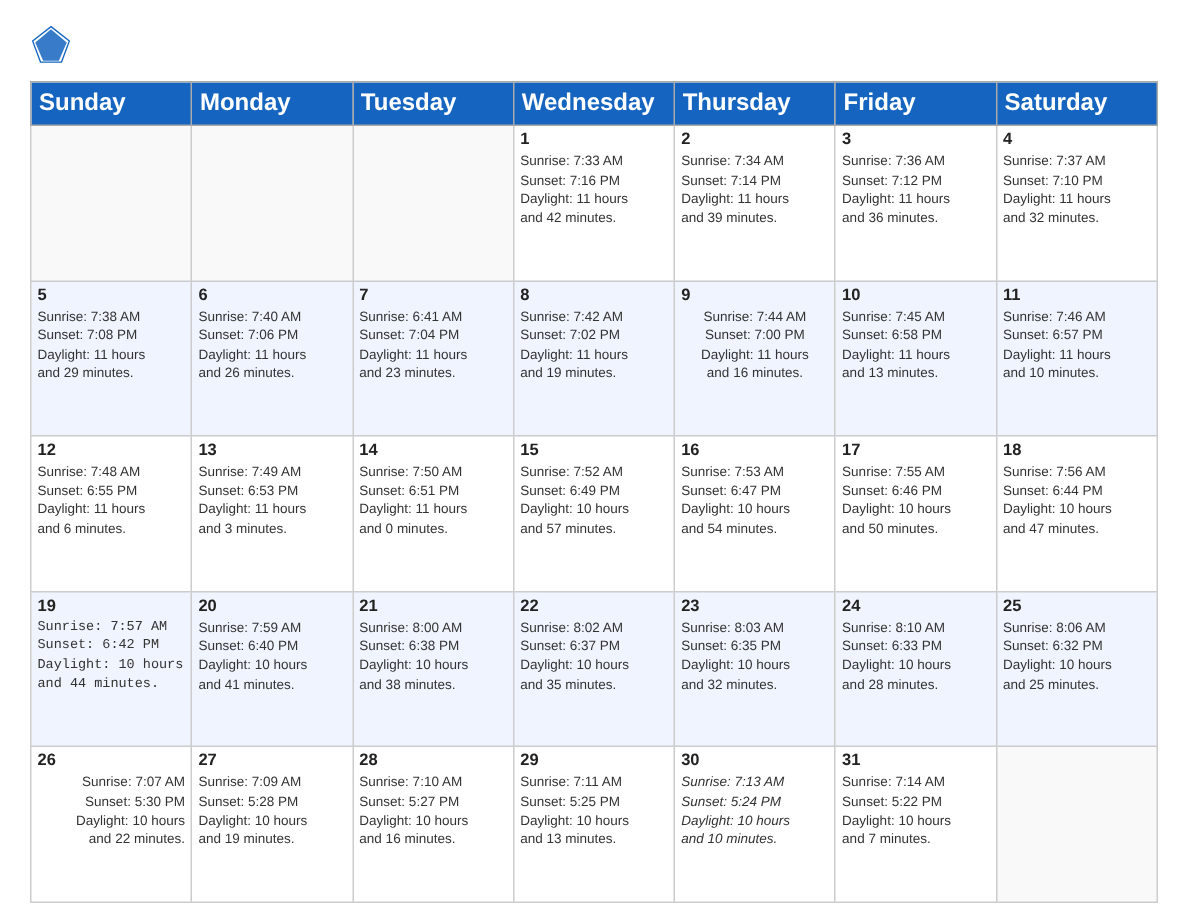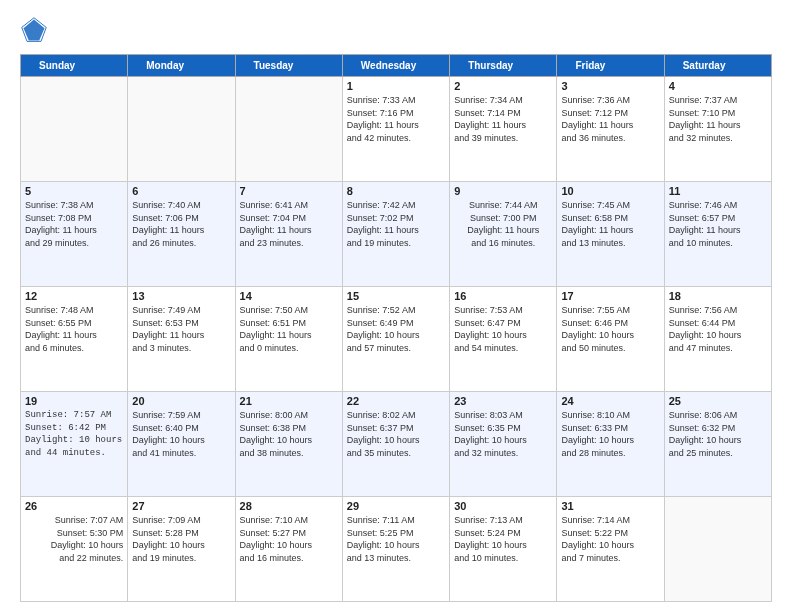--- a/index.html
+++ b/index.html
@@ -54,23 +54,23 @@
       color: #444;
     }
     .calendar {
       width: 100%;
       border-collapse: collapse;
       flex: 1;
     }
     .calendar th {
       background: #1565c0;
       color: #fff;
-      font-size: 10px;
+      font-size: 16px;
       font-weight: bold;
-      padding: 5px 18px;
+      padding: 5px 5px;
       text-align: left;
       border: 1px solid #aaa;
       margin-left: 40px;
     }
     .calendar td {
       border: 1px solid #ccc;
       vertical-align: top;
       padding: 3px 4px;
       font-size: 9.5px;
       color: #333;
@@ -339,21 +339,21 @@
           </td>
           <td>
             <div class="day-num">29</div>
             <div class="day-info" style="white-space: pre-line;">Sunrise: 7:11 AM
 Sunset: 5:25 PM
 Daylight: 10 hours
 and 13 minutes.</div>
           </td>
           <td>
             <div class="day-num">30</div>
-            <div class="day-info" style="white-space: pre-line;">Sunrise: 7:13 AM
+            <div class="day-info" style="white-space: pre-line; font-style: italic;">Sunrise: 7:13 AM
 Sunset: 5:24 PM
 Daylight: 10 hours
 and 10 minutes.</div>
           </td>
           <td>
             <div class="day-num">31</div>
             <div class="day-info" style="white-space: pre-line;">Sunrise: 7:14 AM
 Sunset: 5:22 PM
 Daylight: 10 hours
 and 7 minutes.</div>

